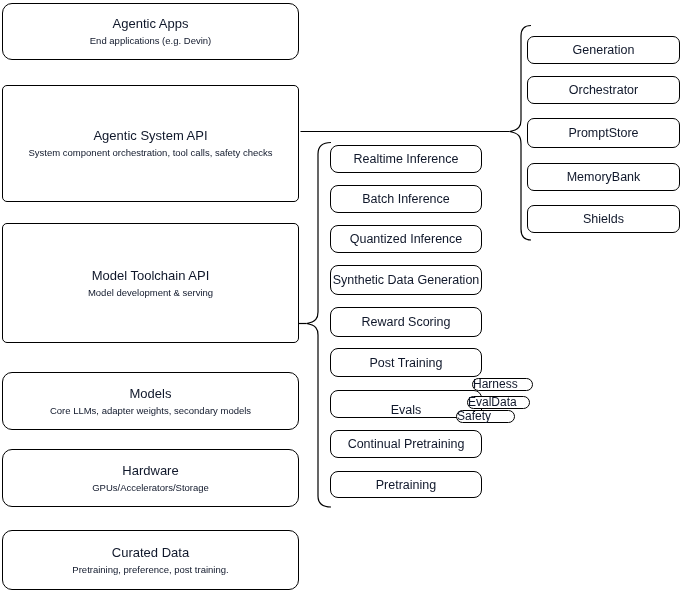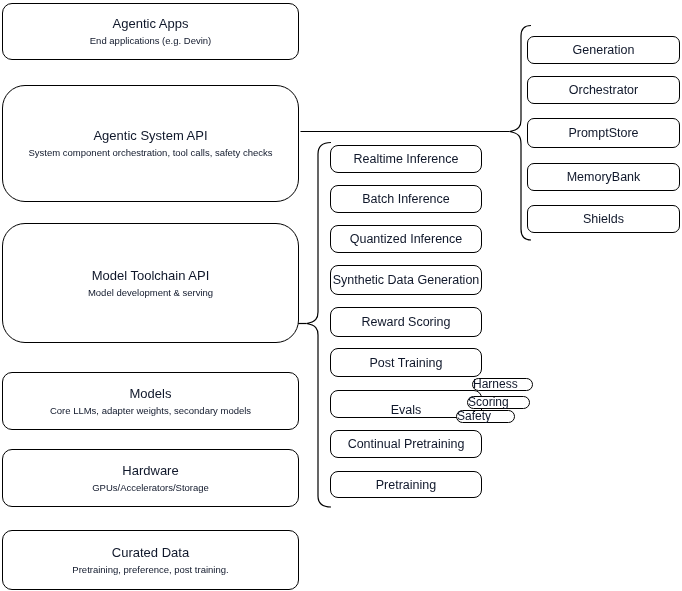--- a/index.html
+++ b/index.html
@@ -41,21 +41,21 @@
     line-height: 15px;
     white-space: nowrap;
   }
   .node .subtitle {
     font-size: 9.5px;
     line-height: 12px;
     margin-top: 4px;
     white-space: nowrap;
   }
   .leftbox   { left: 2px; width: 297px; border-radius: 10px; }
-  .biground  { border-radius: 23px; }
+  .biground  { border-radius: 5px; }
   .midbox {
     left: 330px;
     width: 152px;
     height: 28px;
     border-radius: 8px;
     font-size: 12.5px;
     line-height: 14px;
     white-space: nowrap;
   }
   .rightbox {
@@ -149,21 +149,21 @@
     <span>Continual Pretraining</span>
   </div>
   <div class="node midbox" style="top:471px;height:27px;">
     <span>Pretraining</span>
   </div>
 
   <div class="pill" style="left:472px;top:378px;width:61px;height:13px;">
     <span>Harness</span>
   </div>
   <div class="pill" style="left:467px;top:396px;width:63px;height:13px;">
-    <span>Scoring</span>
+    <span>EvalData</span>
   </div>
   <div class="pill" style="left:456px;top:410px;width:59px;height:13px;">
     <span>Safety</span>
   </div>
 
   <div class="node rightbox" style="top:36px;">
     <span>Generation</span>
   </div>
   <div class="node rightbox" style="top:76px;">
     <span>Orchestrator</span>

